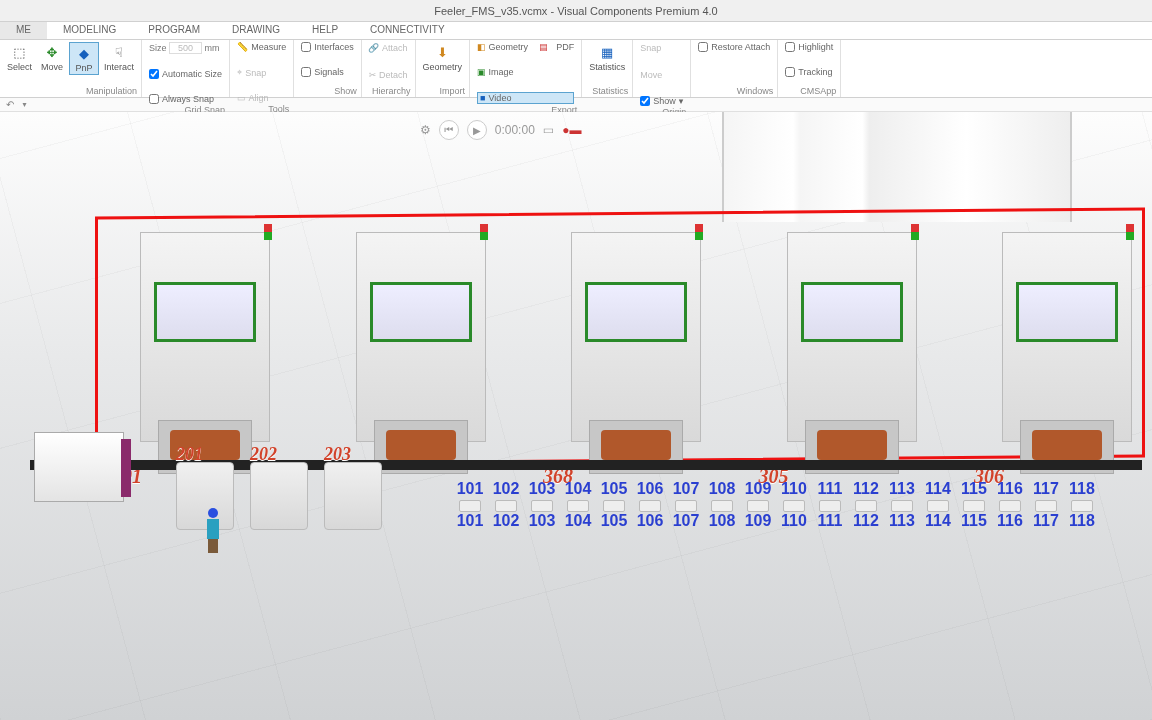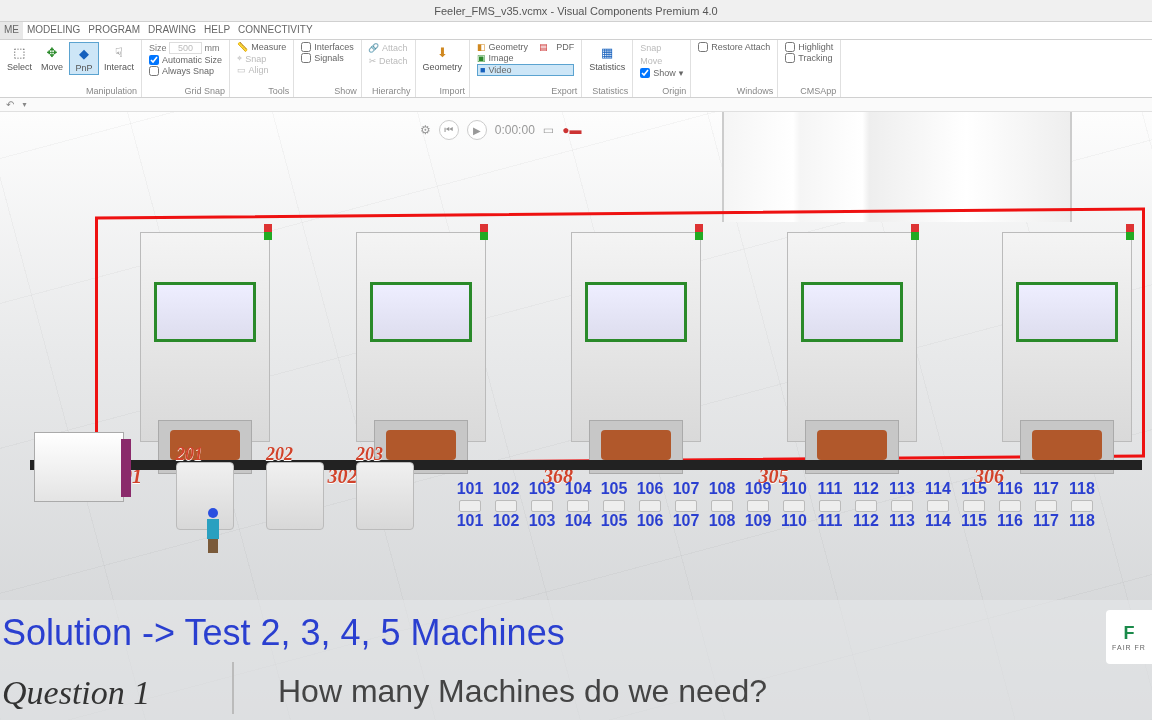--- a/index.html
+++ b/index.html
@@ -3,32 +3,32 @@
 <meta charset="utf-8">
 <style>
 * { margin: 0; padding: 0; box-sizing: border-box; font-family: "Segoe UI", Arial, sans-serif; }
 body { width: 1152px; height: 720px; overflow: hidden; background: #f5f5f5; position: relative; }
 
 
 .titlebar { height: 22px; background: #f0f0f0; display: flex; align-items: center; justify-content: center; font-size: 11px; color: #555; border-bottom: 1px solid #d0d0d0; }
 
 
 .menutabs { height: 18px; background: #fff; border-bottom: 1px solid #d0d0d0; display: flex; font-size: 10px; }
-.menutabs > div { padding: 2px 4px; color: #666; cursor: pointer; }
+.menutabs > div { padding: 2px 16px; color: #666; cursor: pointer; }
 .menutabs > div.active { background: #e8e8e8; }
 
 
 .ribbon { height: 58px; background: #fff; border-bottom: 1px solid #d0d0d0; display: flex; font-size: 9px; }
 .rgroup { border-right: 1px solid #e0e0e0; display: flex; flex-direction: column; justify-content: space-between; padding: 2px 4px 0; }
 .rgroup-body { display: flex; gap: 2px; align-items: flex-start; }
 .rgroup-label { text-align: right; color: #888; font-size: 9px; padding: 1px 0; }
 .rbtn { display: flex; flex-direction: column; align-items: center; gap: 1px; padding: 1px 3px; cursor: pointer; color: #555; min-width: 30px; }
 .rbtn.active { background: #cde6f7; border: 1px solid #5ba3d0; }
 .rbtn-icon { width: 18px; height: 18px; display: flex; align-items: center; justify-content: center; font-size: 13px; }
-.rcol { display: flex; flex-direction: column; gap: 1px; padding: 0 3px; }
+.rcol { display: flex; flex-direction: column; gap: 15px; padding: 0 3px; }
 .rchk { display: flex; align-items: center; gap: 3px; color: #666; font-size: 9px; cursor: pointer; white-space: nowrap; }
 .rchk input { width: 10px; height: 10px; }
 .rtxt { color: #777; font-size: 9px; white-space: nowrap; padding: 1px 0;}
 
 
 .qtb { height: 14px; background:#fafafa; border-bottom:1px solid #e0e0e0; padding: 0 6px; display:flex; align-items:center; gap:8px; font-size:10px; color:#888;}
 
 
 .viewport { position: absolute; top: 112px; left: 0; right: 0; bottom: 0; background: linear-gradient(#fdfdfd, #e8e9ea 40%, #d0d2d4); overflow: hidden; }
 
@@ -57,21 +57,21 @@
 .mach .body { position:absolute; top:10px; left:10px; right:10px; bottom:40px;
   background: linear-gradient(#f4f4f4,#d9d9d9); border:1px solid #bbb; }
 .mach .win { position:absolute; top:60px; left:24px; right:24px; height:60px; border:3px solid #2a8a2a;
   background: linear-gradient(#eef,#dde); }
 .mach .base { position:absolute; bottom:8px; left:28px; right:28px; height:54px; background:#c7c7c7; border:1px solid #aaa;}
 .mach .table { position:absolute; bottom:22px; left:40px; right:40px; height:30px; background:#b1582b; border-radius:4px; }
 .mach .light { position:absolute; top:2px; right:8px; width:8px; height:16px; background: linear-gradient(#d33 0 50%, #2a2 50% 100%); }
 .mach .lbl { position:absolute; bottom:-6px; left:-18px; font: italic bold 20px Georgia, serif; color:#d1432b; text-shadow: 0 1px 0 #fff; }
 
 
-.units200 { position:absolute; top: 338px; left: 170px; display:flex; gap: 20px;}
+.units200 { position:absolute; top: 338px; left: 170px; display:flex; gap: 4px;}
 .u200 { width:70px; height:80px; position:relative; }
 .u200 .b { position:absolute; inset:12px 6px 0 6px; background:linear-gradient(#f0f0f0,#d8d8d8); border:1px solid #bbb; border-radius:4px;}
 .u200 .lbl { position:absolute; top:-6px; left:6px; font: italic bold 18px Georgia,serif; color:#d1432b; text-shadow:0 1px 0 #fff;}
 
 
 .track { position:absolute; top: 348px; left: 30px; right: 10px; height: 10px; background:#222; }
 .carrier { position:absolute; top: 320px; left: 34px; width:90px; height:70px;
   background: linear-gradient(#fff,#e4e4e4); border:1px solid #aaa; }
 .carrier::after { content:""; position:absolute; right:-8px; top:6px; width:10px; height:58px; background:#8a2a6b; }
 
@@ -460,23 +460,13 @@
       <span>111</span>
       <span>112</span>
       <span>113</span>
       <span>114</span>
       <span>115</span>
       <span>116</span>
       <span>117</span>
       <span>118</span>
     </div>
 
-  <div class="overlay">
-    <div class="ov-line1">Solution -&gt; Test 2, 3, 4, 5 Machines</div>
-    <div class="ov-q">Question 1</div>
-    <div class="ov-sep"></div>
-    <div class="ov-a">How many Machines do we need?</div>
-    <div class="logo">
-      <span>F</span>
-      <small>FAIR FR</small>
-    </div>
-  </div>
 </div>
 
 </body></html>

